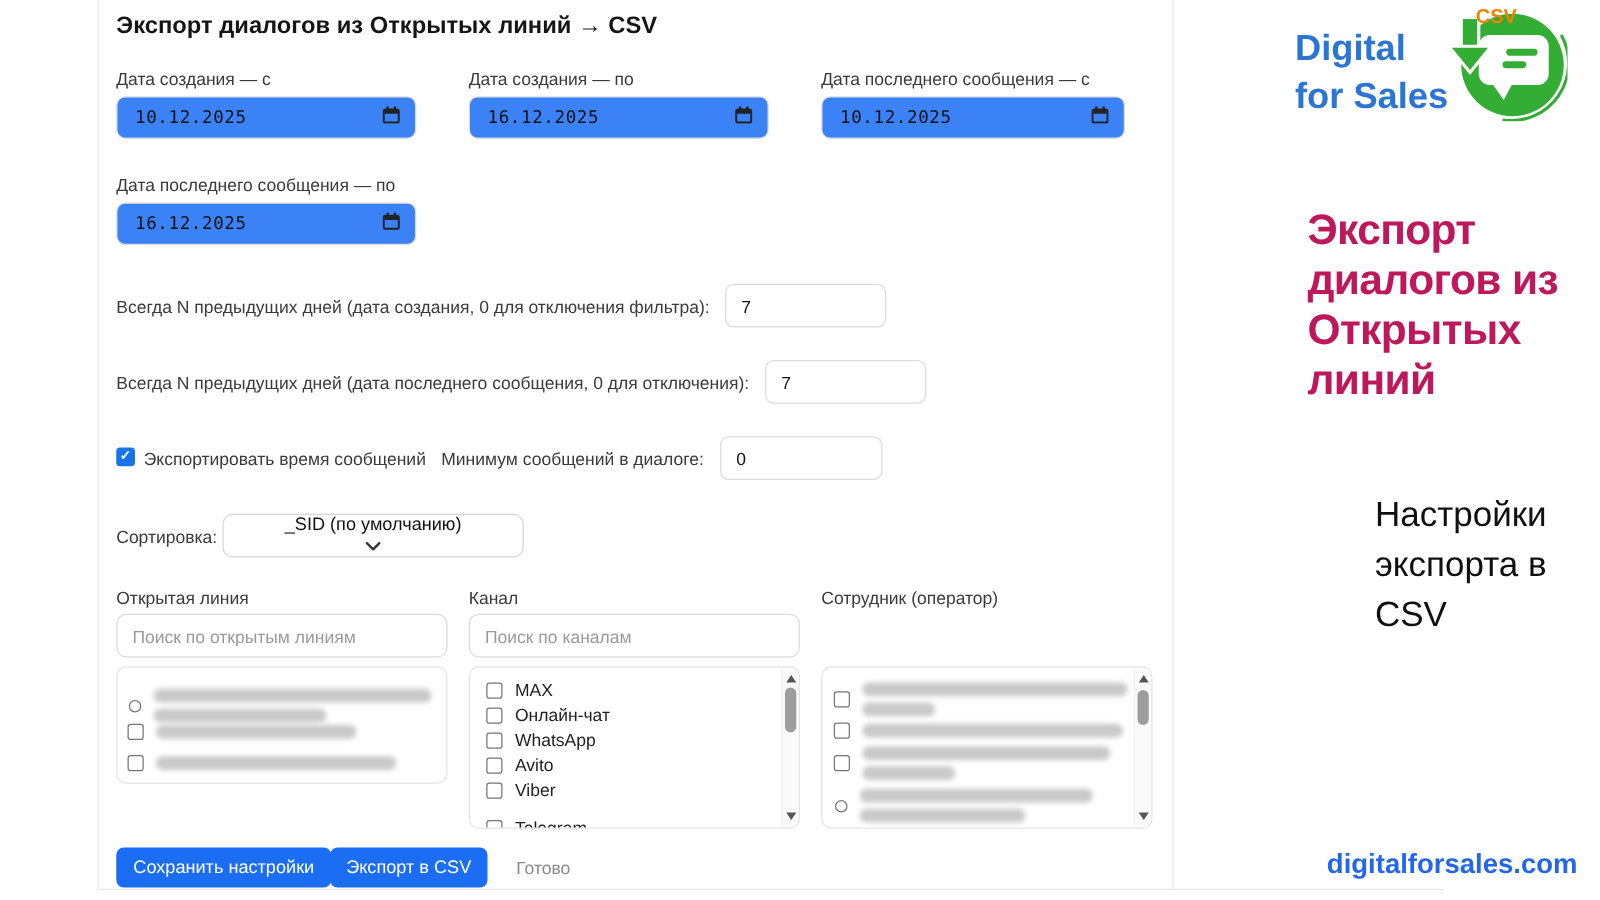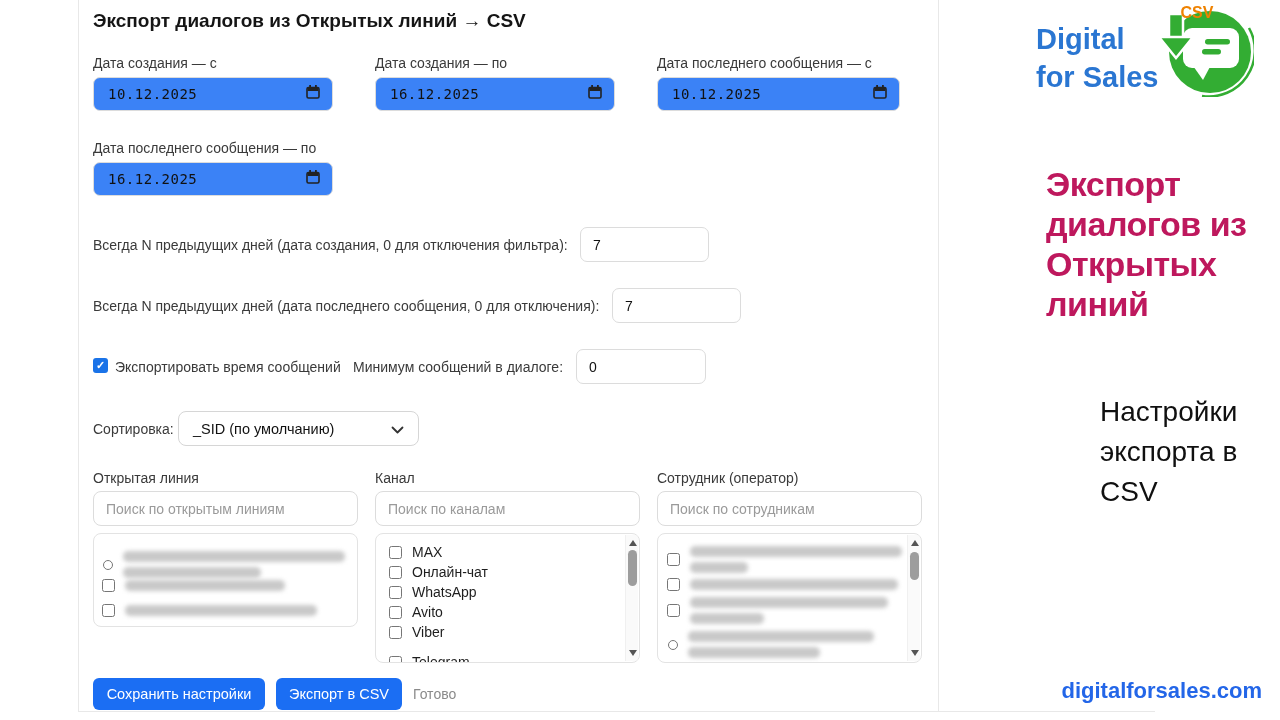--- a/index.html
+++ b/index.html
@@ -116,34 +116,33 @@
 
   <div class="field-label" style="left:93px; top:298px;">Всегда N предыдущих дней (дата последнего сообщения, 0 для отключения):</div>
   <input class="num-input" style="left: 612px; top: 288px; width: 129px;" value="7">
 
   <div class="checkbox-checked" style="left:93px; top:358px;">✓</div>
   <div class="field-label" style="left:115px; top:359px;">Экспортировать время сообщений</div>
   <div class="field-label" style="left:353px; top:359px;">Минимум сообщений в диалоге:</div>
   <input class="num-input" style="left: 576px; top: 349px; width: 130px;" value="0">
 
   <div class="field-label" style="left:93px; top:421px;">Сортировка:</div>
-  <div class="select-box" style="left:178px; top:411px; width:241px;">
+  <div class="select-box" style="left:178px; top:411px; width:241px;flex-direction:column;">
     <span class="select-text">_SID (по умолчанию)</span>
     <span><svg width="13" height="8" viewBox="0 0 13 8">
           <path d="M1.5 1.5 L6.5 6.5 L11.5 1.5" fill="none" stroke="#333" stroke-width="1.8" stroke-linecap="round" stroke-linejoin="round"></path>
         </svg></span>
   </div>
 
   <div class="field-label" style="left:93px; top:470px;">Открытая линия</div>
   <div class="field-label" style="left:375px; top:470px;">Канал</div>
   <div class="field-label" style="left:657px; top:470px;">Сотрудник (оператор)</div>
 
   <input class="search-input" style="left: 93px; top: 491px; width: 265px;" placeholder="Поиск по открытым линиям">
   <input class="search-input" style="left: 375px; top: 491px; width: 265px;" placeholder="Поиск по каналам">
-  <input class="search-input" style="left: 657px; top: 491px; width: 265px;" placeholder="Поиск по сотрудникам">
 
   <div class="list-box" style="left:93px; top:533px; width:265px; height:94px;">
     <div class="list-row" style="left:9px; top:17px;">
       <span class="cb round"></span>
       <span>
           <span class="bar" style="display:block; width:222px;"></span>
           <span class="bar" style="display:block; width:138px; margin-top:5px;"></span>
         </span>
     </div>
     <div class="list-row" style="left:8px; top:45px;">
@@ -215,21 +214,21 @@
         </span>
     </div>
     <div class="scrollbar">
       <div class="sb-up"></div>
       <div class="sb-thumb" style="top:17px; height:28px;"></div>
       <div class="sb-down"></div>
     </div>
   </div>
 
   <button class="btn" style="left:93px; top:678px; width:172px;">Сохранить настройки</button>
-  <button class="btn" style="left:276px; top:678px; width:126px;">Экспорт в CSV</button>
+  <button class="btn" style="left:264px; top:678px; width:126px;">Экспорт в CSV</button>
   <div class="status-text" style="left:413px; top:686px;">Готово</div>
 
   <div class="logo-text">
     <div>Digital</div>
     <div>for Sales</div>
   </div>
 
   <div style="position:absolute; left:1152px; top:3px;">
     <svg width="102" height="94" viewBox="0 0 102 94">
       <circle cx="58" cy="49" r="41" fill="#33ad33"></circle>

